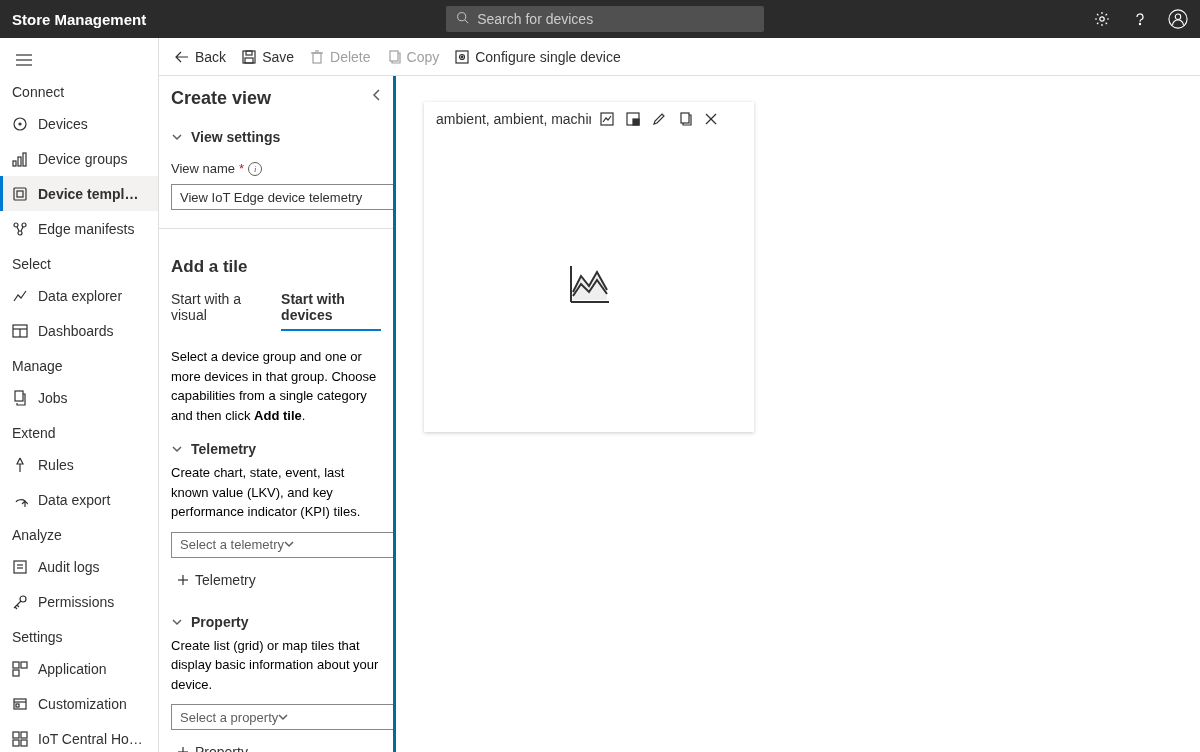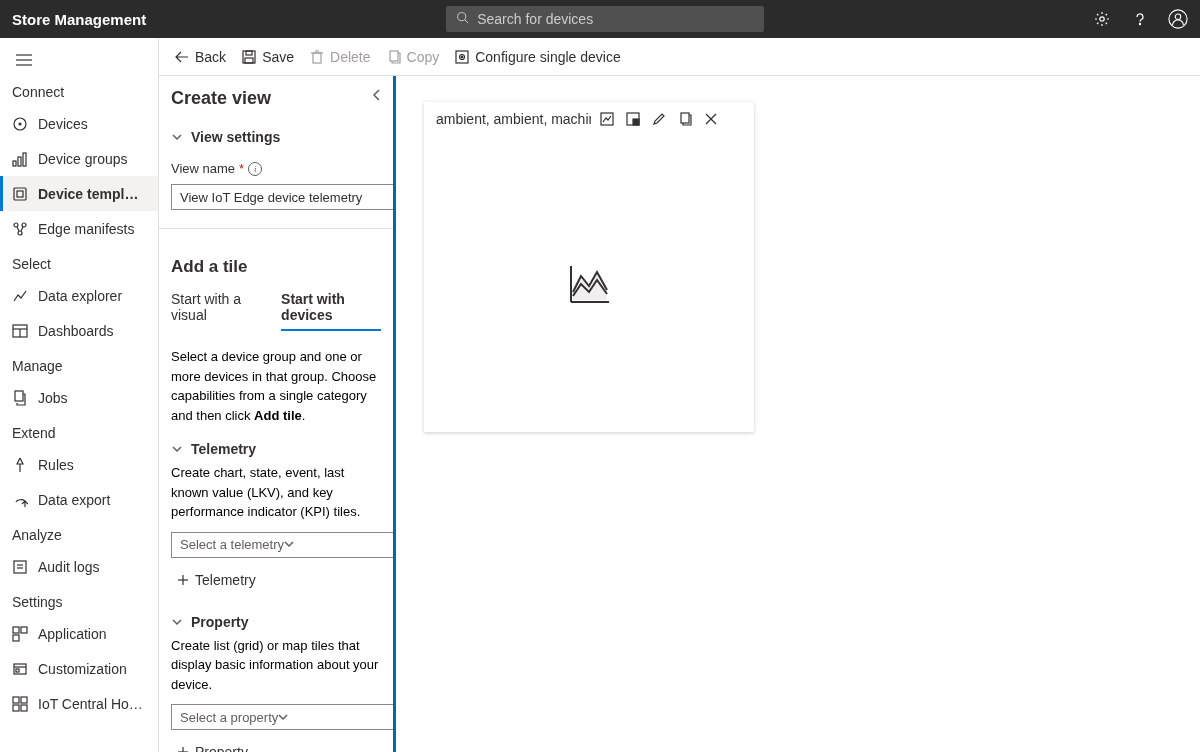--- a/index.html
+++ b/index.html
@@ -286,20 +286,29 @@
     <div class="nav-section">Analyze</div>
     <div class="nav-item">
       <span class="nav-icon">
           <svg width="16" height="16" viewBox="0 0 16 16" class="icon-svg" stroke="#605e5c">
             <rect x="2" y="2" width="12" height="12"></rect>
             <line x1="5" y1="6" x2="11" y2="6"></line>
             <line x1="5" y1="9" x2="11" y2="9"></line>
           </svg>
         </span>
       <span class="nav-label">Audit logs</span>
+    </div>
+    <div class="nav-item">
+      <span class="nav-icon">
+          <svg width="16" height="16" viewBox="0 0 16 16" class="icon-svg" stroke="#605e5c">
+            <circle cx="11" cy="5" r="3"></circle>
+            <path d="M9 7 L2 14 M3 13 l2 2 M5 11 l2 2"></path>
+          </svg>
+        </span>
+      <span class="nav-label">Permissions</span>
     </div>
 
     <div class="nav-section">Settings</div>
     <div class="nav-item">
       <span class="nav-icon">
           <svg width="16" height="16" viewBox="0 0 16 16" class="icon-svg" stroke="#605e5c">
             <rect x="1" y="1" width="6" height="6"></rect>
             <rect x="9" y="1" width="6" height="6"></rect>
             <rect x="1" y="9" width="6" height="6"></rect>
           </svg>

